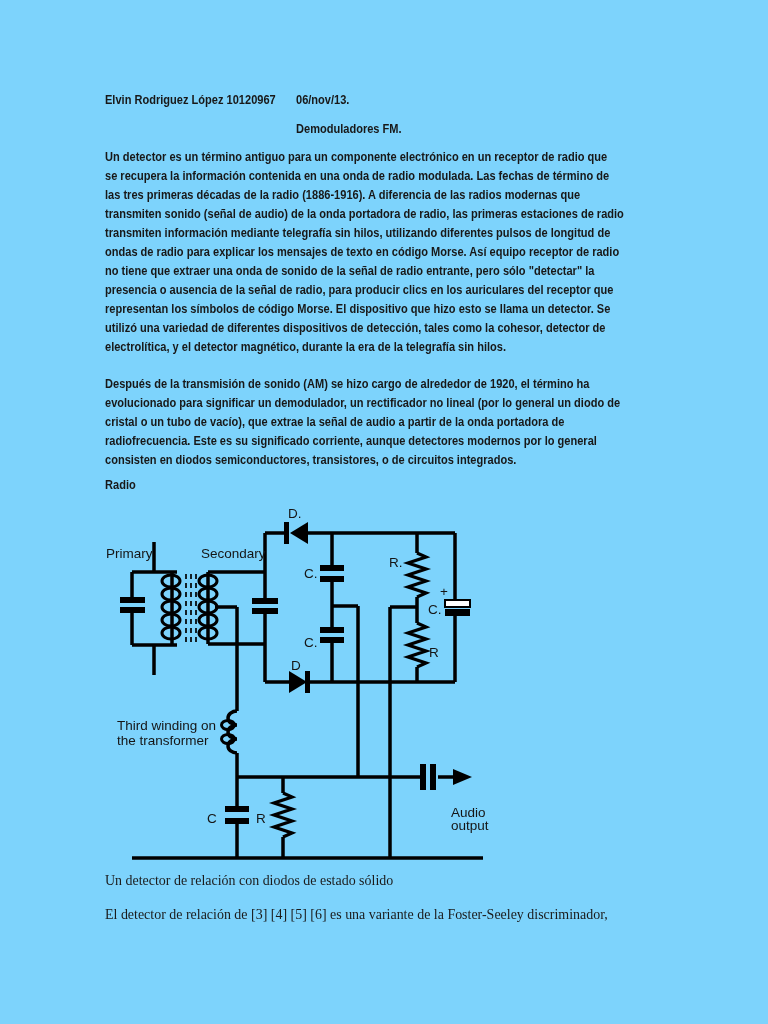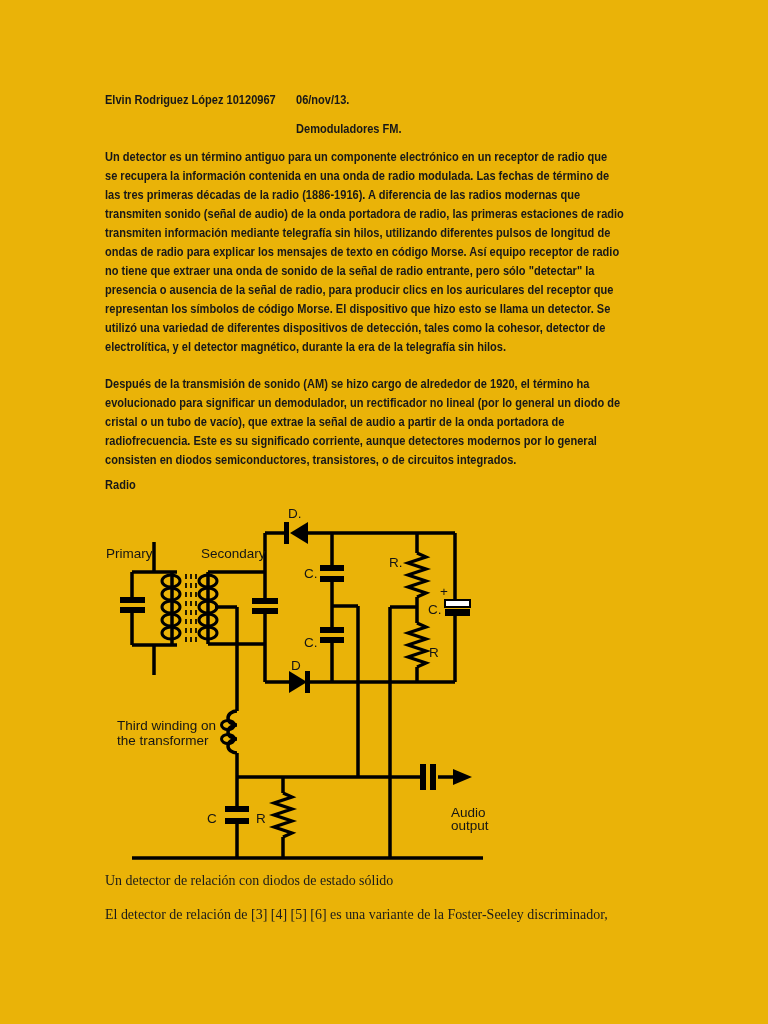--- a/index.html
+++ b/index.html
@@ -1,19 +1,19 @@
 <!DOCTYPE html>
 <html><head>
 <meta charset="utf-8">
 <style>
   html,body{margin:0;padding:0;background:#ffffff;}
   .page{
     position:relative;
     width:768px;height:1024px;
-    background:#eab308;
+    background:#7dd3fc;
     overflow:hidden;
     font-family:"Liberation Sans",sans-serif;
   }
   .sans{
     position:absolute;
     font-family:"Liberation Sans",sans-serif;
     font-weight:bold;
     font-size:13px;
     line-height:19px;
     color:#181818;

